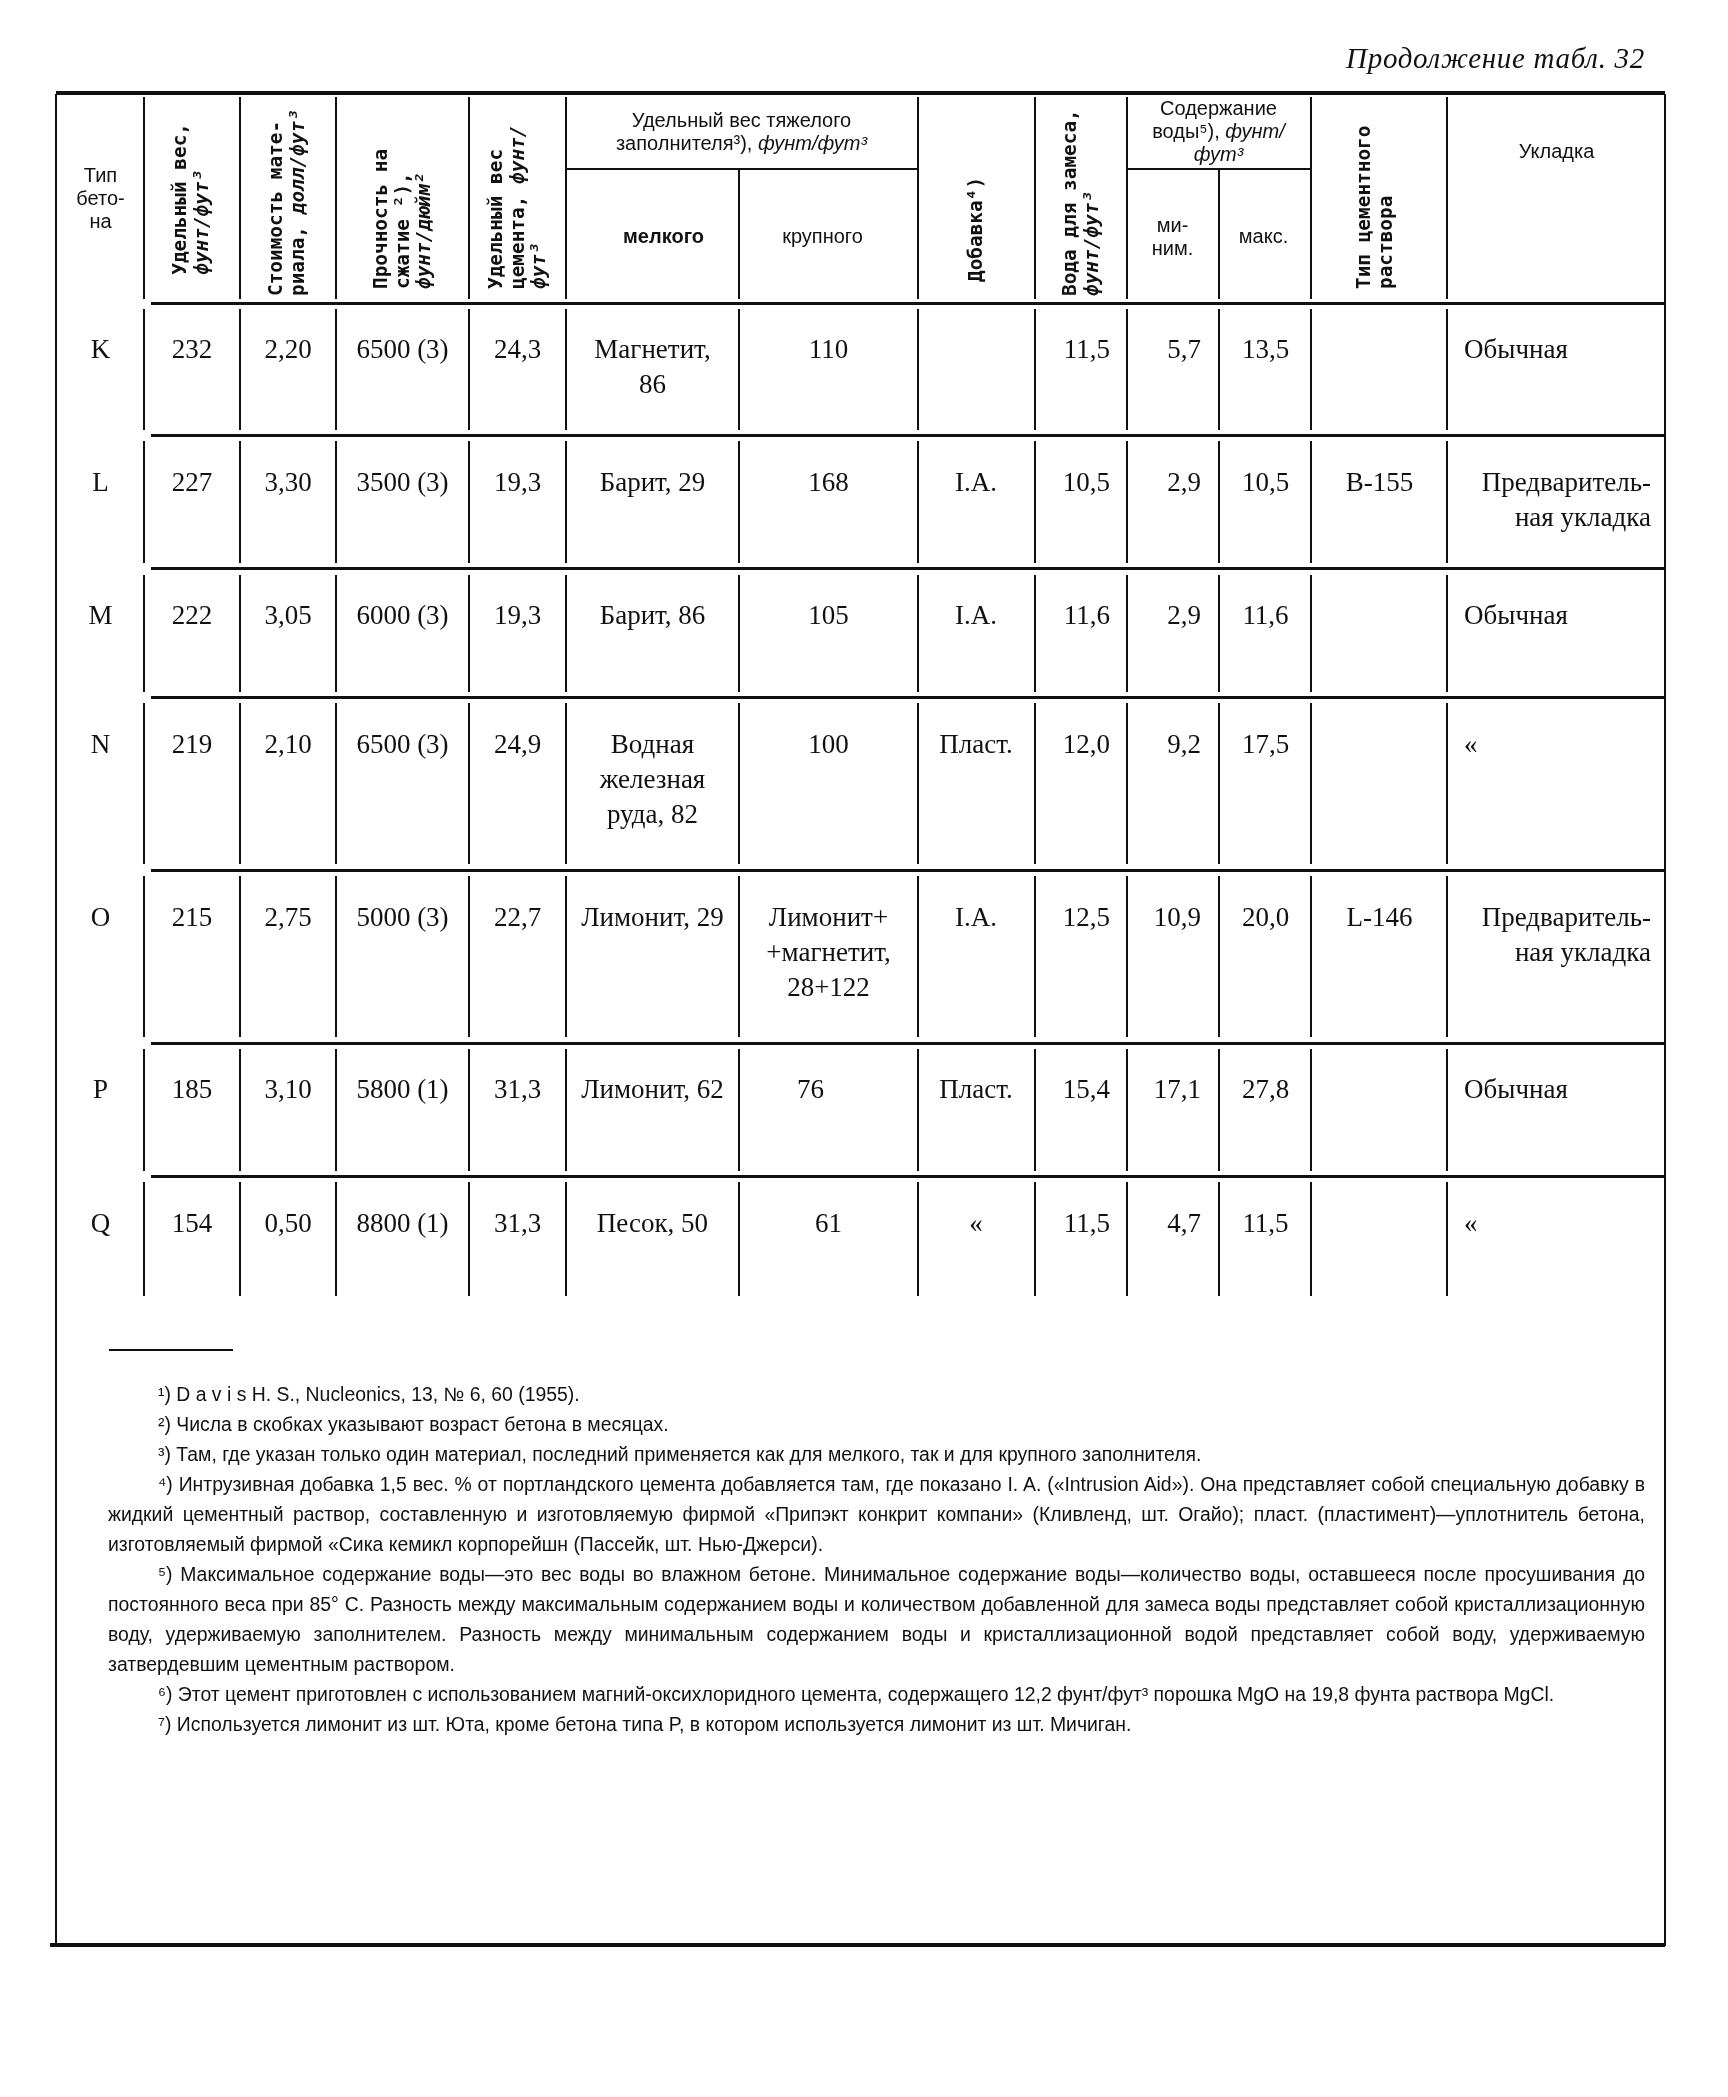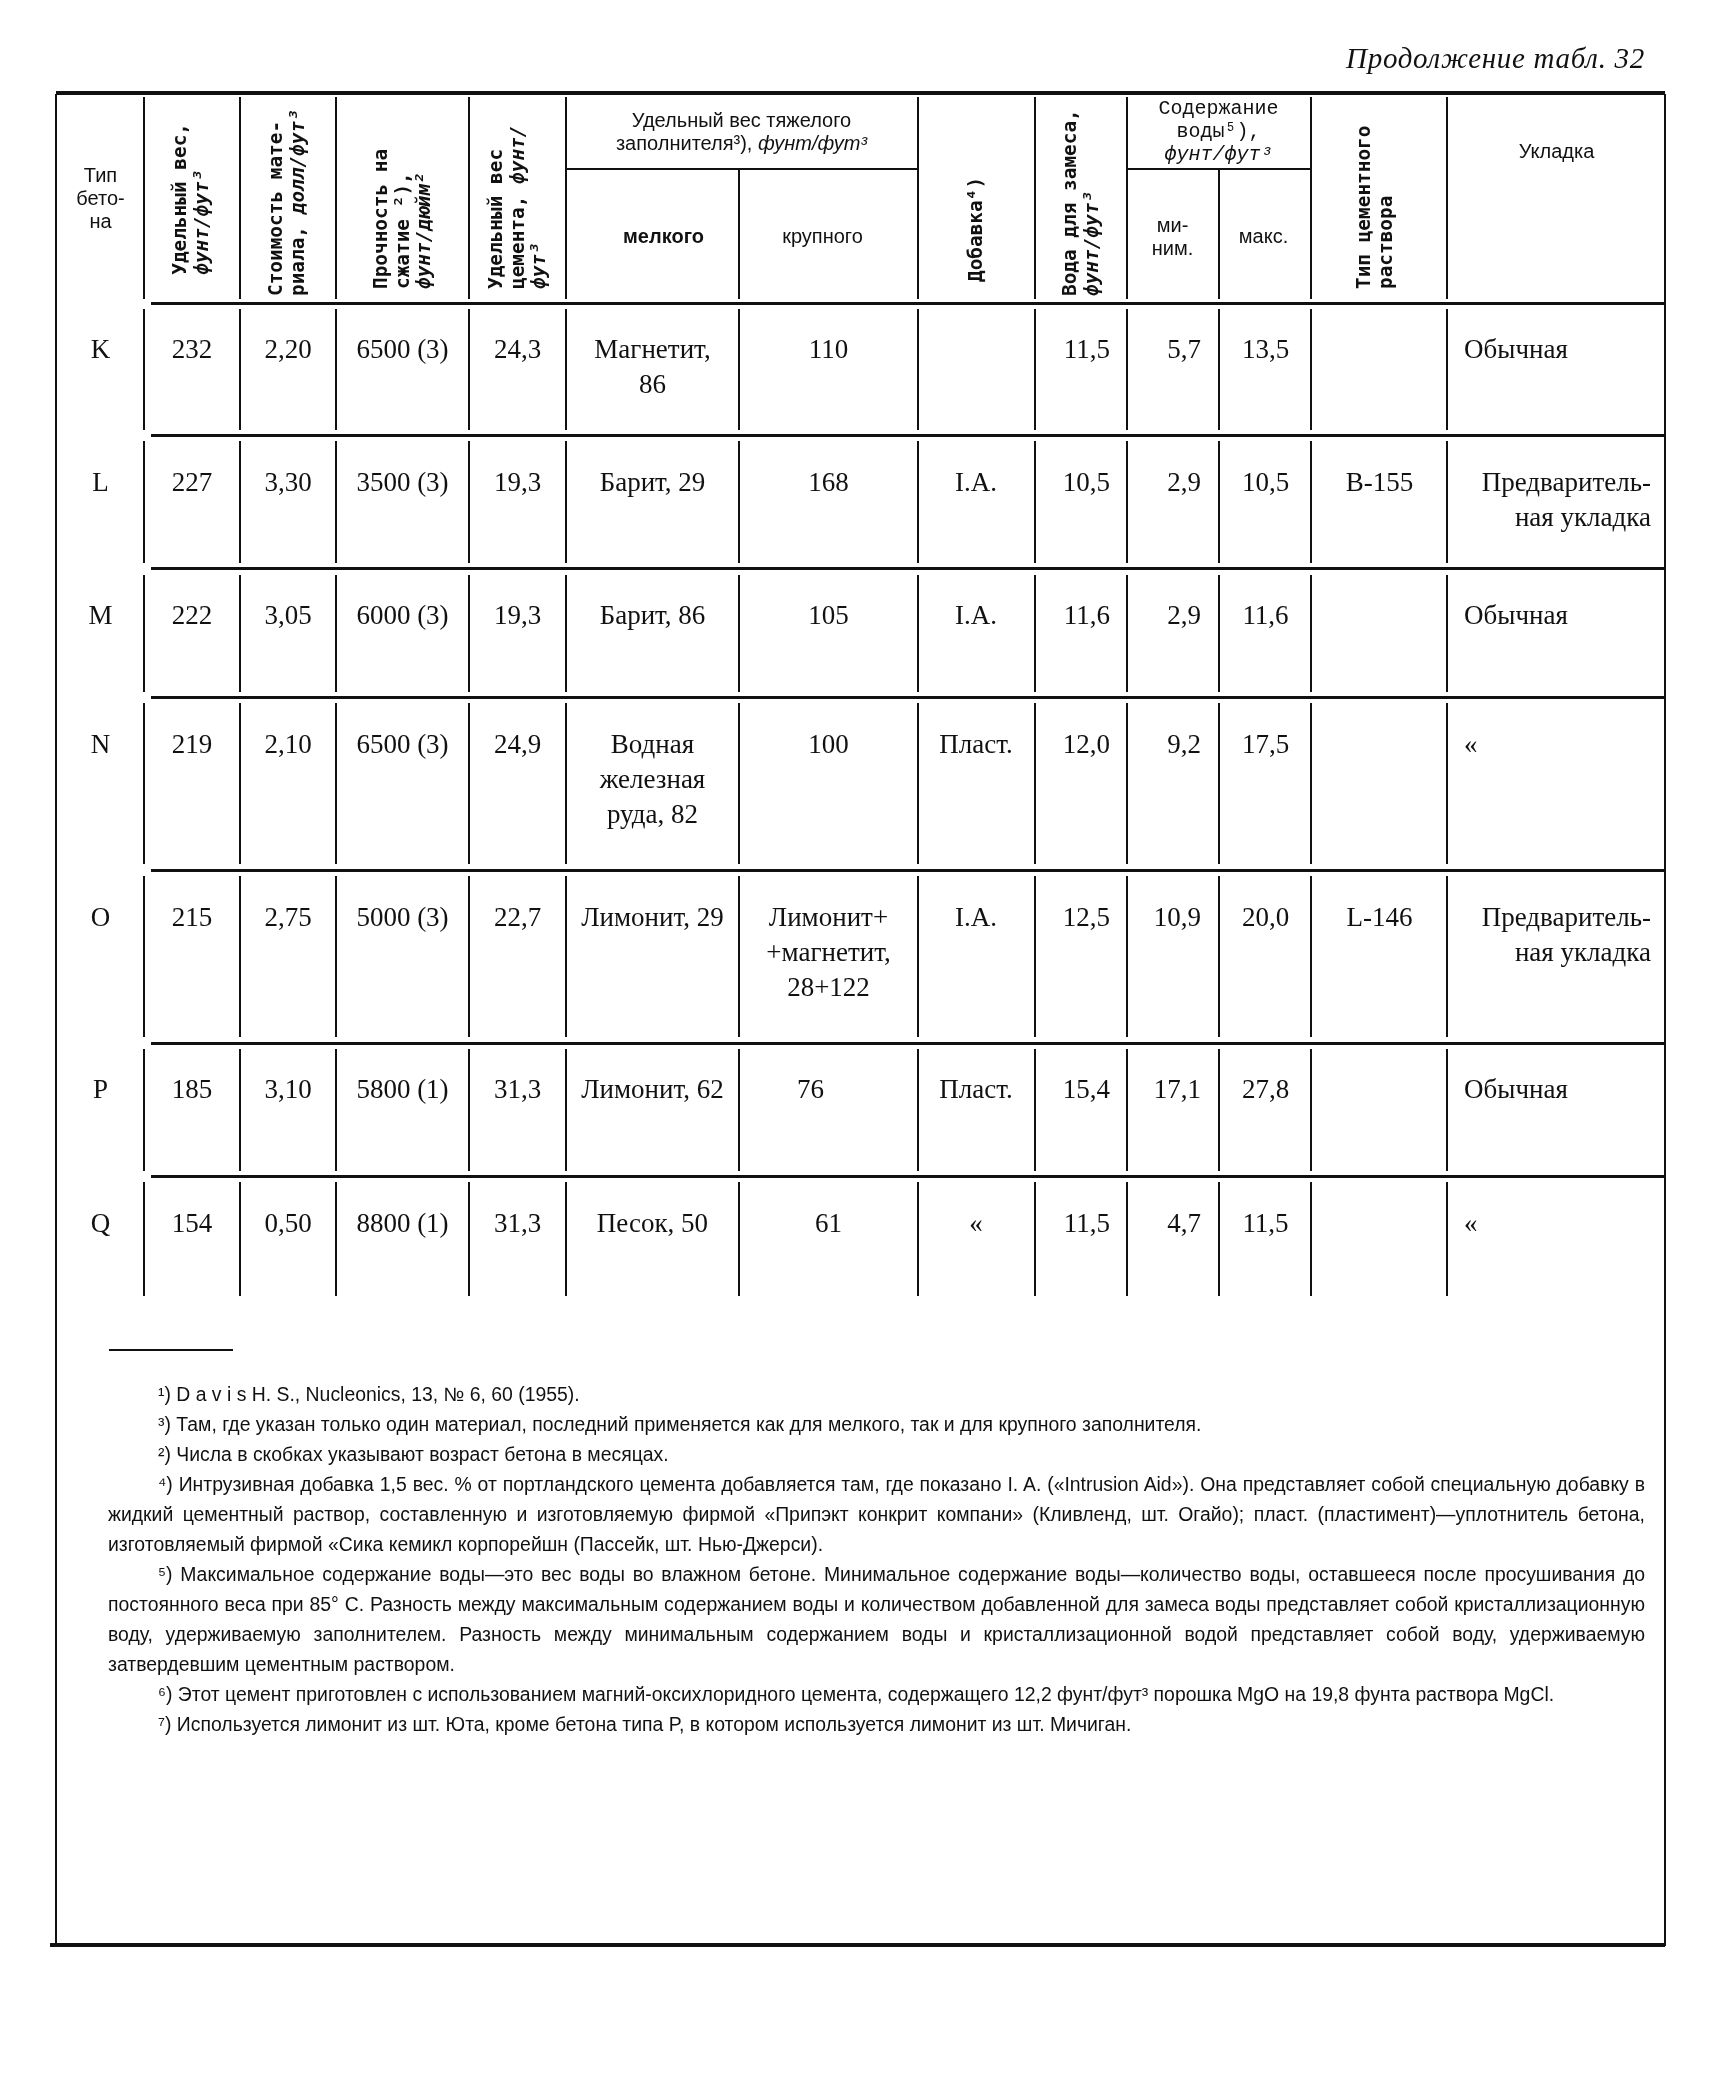--- a/index.html
+++ b/index.html
@@ -51,21 +51,21 @@
   </div>
   <div class="hcell" style="left:566px;top:170px;width:195px;height:133px;font-weight:bold;">мелкого</div>
   <div class="hcell" style="left:739px;top:170px;width:167px;height:133px;">крупного</div>
   <div class="hcell" style="left:918px;top:94px;width:115px;height:209px;">
     <div class="vert" style="height:166px;">Добавка⁴)</div>
   </div>
   <div class="hcell" style="left:1035px;top:94px;width:91px;height:209px;">
     <div class="vert" style="height:194px;"><span>Вода для замеса,</span> <i>фунт/фут³</i></div>
   </div>
   <div class="hcell" style="left:1127px;top:94px;width:183px;height:75px;">
-    <span style="width:144px;font-family:Liberation Mono, monospace;"><span>Содержание воды⁵),</span> <i class="unit">фунт/фут³</i></span>
+    <span style="width:144px;"><span>Содержание воды⁵),</span> <i class="unit">фунт/фут³</i></span>
   </div>
   <div class="hcell" style="left:1127px;top:170px;width:91px;height:133px;padding:0 21.6px;">ми-ним.</div>
   <div class="hcell" style="left:1218px;top:170px;width:91px;height:133px;">макс.</div>
   <div class="hcell" style="left:1311px;top:94px;width:134px;height:209px;">
     <div class="vert" style="height:180px;width:50px;">Тип цементного раствора</div>
   </div>
   <div class="hcell" style="left:1447px;top:94px;width:219px;height:115px;">Укладка</div>
 
   <div id="rows">
       <div>
@@ -465,20 +465,20 @@
       <div class="vline" style="left: 1446px; top: 703px; height: 161px;"></div>
       <div class="vline" style="left: 1446px; top: 876px; height: 161px;"></div>
       <div class="vline" style="left: 1446px; top: 1049px; height: 122px;"></div>
       <div class="vline" style="left: 1446px; top: 1182px; height: 114px;"></div>
     </div>
 </div>
 
 <div class="hline" style="left:109px;top:1349px;width:124px;height:2.2px;"></div>
 <div class="fn-wrap" id="footnotes">
     <p class="fn">¹) D a v i s H. S., Nucleonics, 13, № 6, 60 (1955).</p>
+    <p class="fn">²) Числа в скобках указывают возраст бетона в месяцах.</p>
     <p class="fn">³) Там, где указан только один материал, последний применяется как для мелкого, так и для крупного заполнителя.</p>
-    <p class="fn">²) Числа в скобках указывают возраст бетона в месяцах.</p>
     <p class="fn">⁴) Интрузивная добавка 1,5 вес. % от портландского цемента добавляется там, где показано I. A. («Intrusion Aid»). Она представляет собой специальную добавку в жидкий цементный раствор, составленную и изготовляемую фирмой «Припэкт конкрит компани» (Кливленд, шт. Огайо); пласт. (пластимент)—уплотнитель бетона, изготовляемый фирмой «Сика кемикл корпорейшн (Пассейк, шт. Нью-Джерси).</p>
     <p class="fn">⁵) Максимальное содержание воды—это вес воды во влажном бетоне. Минимальное содержание воды—количество воды, оставшееся после просушивания до постоянного веса при 85° С. Разность между максимальным содержанием воды и количеством добавленной для замеса воды представляет собой кристаллизационную воду, удерживаемую заполнителем. Разность между минимальным содержанием воды и кристаллизационной водой представляет собой воду, удерживаемую затвердевшим цементным раствором.</p>
     <p class="fn">⁶) Этот цемент приготовлен с использованием магний-оксихлоридного цемента, содержащего 12,2 фунт/фут³ порошка MgO на 19,8 фунта раствора MgCl.</p>
     <p class="fn">⁷) Используется лимонит из шт. Юта, кроме бетона типа P, в котором используется лимонит из шт. Мичиган.</p>
   </div>
 
 
 </body></html>

